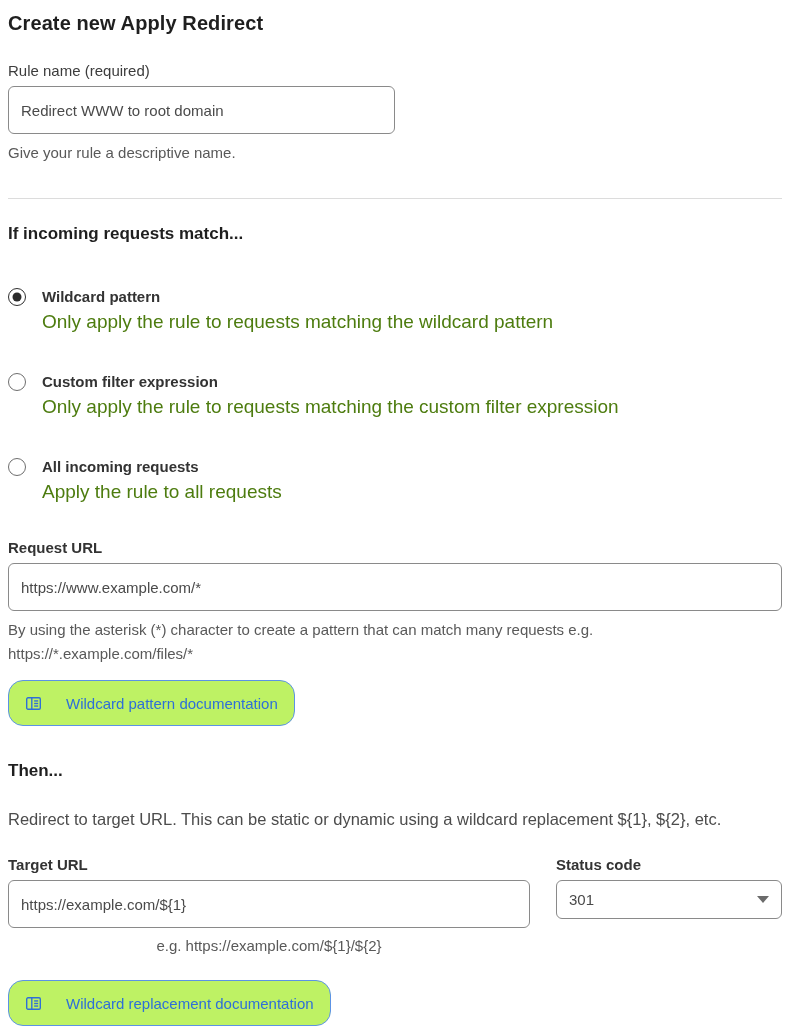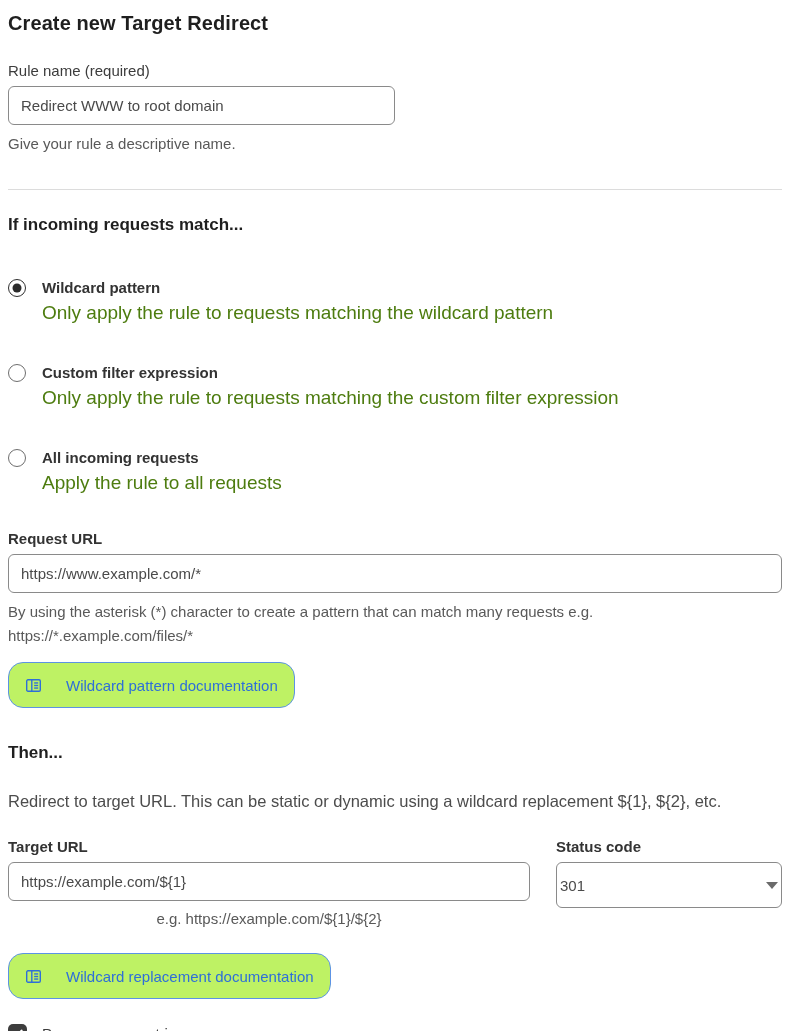--- a/index.html
+++ b/index.html
@@ -15,21 +15,21 @@
     font-size: 20px; font-weight: 700; color: #1f1f1f;
     margin-top: 4px; letter-spacing: 0.1px;
   }
   .field-label {
     font-size: 15px; color: #3c3c3c; display: block;
   }
   .field-label.bold { font-weight: 700; color: #333; }
   .mt-label { margin-top: 27px; }
   .text-input {
     display: block;
-    height: 39px;
+    height: 48px;
     border: 1px solid #8a8a8a;
     border-radius: 6px;
     font-family: "Liberation Sans", sans-serif;
     font-size: 15px;
     color: #4a4a4a;
     padding: 16px 12px;
     margin-top: 7px;
     background: #fff;
     outline: none;
     width: 100%;
@@ -90,25 +90,25 @@
   .then-heading { margin-top: 35px; }
   .redirect-desc {
     margin-top: 27px;
     font-size: 16.5px; color: #4c4c4c; line-height: 23px;
   }
   .target-row { display: flex; gap: 26px; margin-top: 25px; }
   .target-col { flex: 1 1 auto; }
   .status-col { flex: 0 0 226px; }
   .select-box {
     display: flex; align-items: center; justify-content: space-between;
-    height: 46px;
+    height: 39px;
     border: 1px solid #8a8a8a;
     border-radius: 6px;
     margin-top: 7px;
-    padding: 0 3px;
+    padding: 0 12px;
     font-size: 15px; color: #4a4a4a;
     background: #fff;
     cursor: pointer;
   }
   .caret-down {
     width: 0; height: 0;
     border-left: 6px solid transparent;
     border-right: 6px solid transparent;
     border-top: 7px solid #6b6b6b;
   }
@@ -124,21 +124,21 @@
     flex: 0 0 auto;
   }
   .checkbox svg { display: block; }
   .checkbox-label { font-size: 15px; color: #3c3c3c; margin-left: 15px; }
 </style>
 </head>
 <body>
 
 
 
-<h1 class="page-title">Create new Target Redirect</h1>
+<h1 class="page-title">Create new Apply Redirect</h1>
 
 <label class="field-label mt-label">Rule name (required)</label>
 <input class="text-input rule-name-input" type="text" value="Redirect WWW to root domain" style="">
 <div class="helper">Give your rule a descriptive name.</div>
 
 <hr class="divider">
 
 <h2 class="section-heading">If incoming requests match...</h2>
 
 <div class="radio-group">

